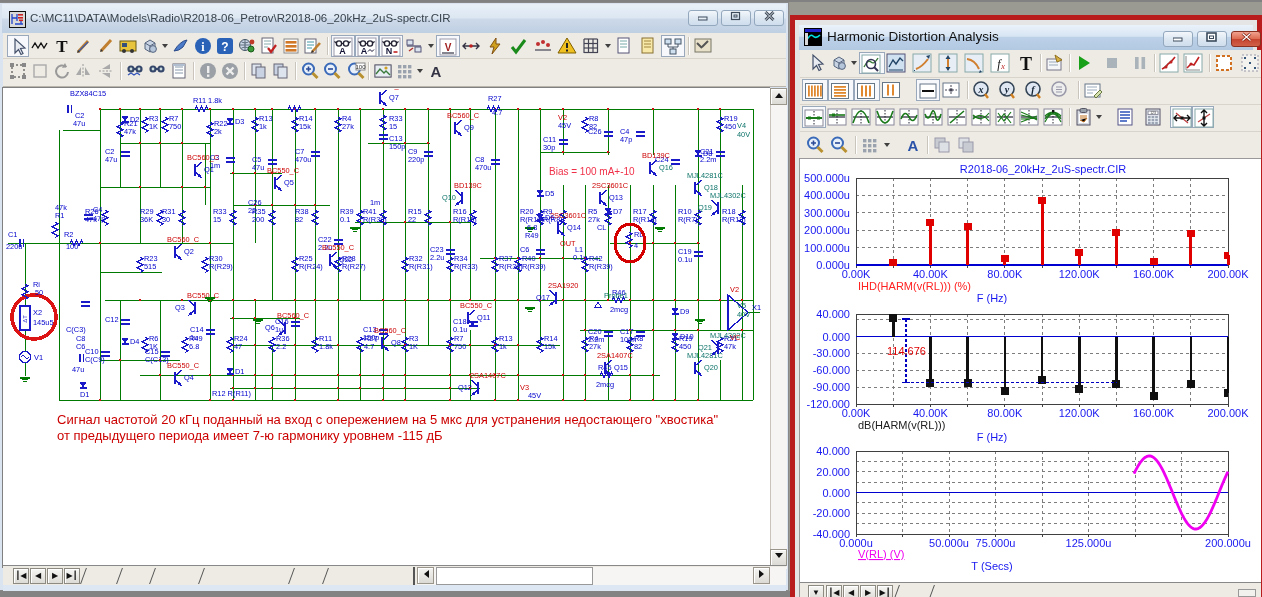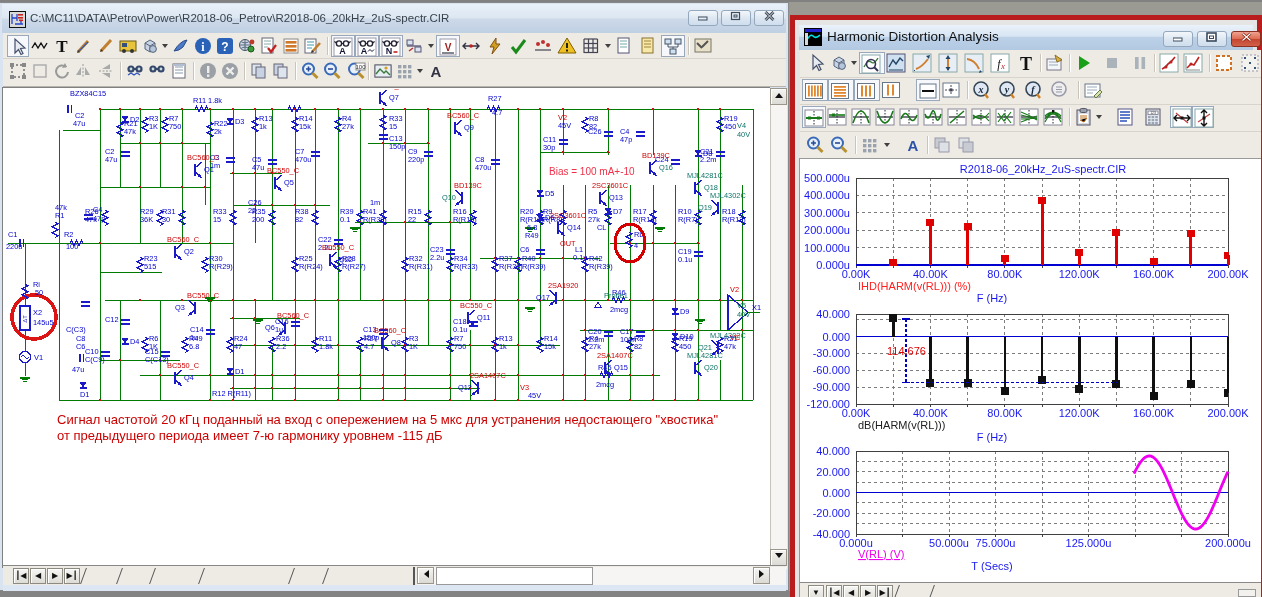--- a/index.html
+++ b/index.html
@@ -50,21 +50,21 @@
   <div class="title"></div>
   <div class="ticon"><svg width="15" height="15">
         <rect width="15" height="15" fill="#d9d9d9"></rect>
         <path d="M2 2v10M2 6h5M7 2v7M5 12h8M11 9v3" stroke="#2244cc" stroke-width="1.3" fill="none"></path>
         <g fill="#cc2222">
           <rect x="8" y="2" width="5" height="1.6"></rect>
           <rect x="8" y="5" width="5" height="1.6"></rect>
           <rect x="9" y="7.5" width="4" height="1.6"></rect>
         </g>
       </svg></div>
-  <div class="ttext">C:\MC11\DATA\Petrov\Power\R2018-06_Petrov\R2018-06_20kHz_2uS-spectr.CIR</div>
+  <div class="ttext">C:\MC11\DATA\Models\Radio\R2018-06_Petrov\R2018-06_20kHz_2uS-spectr.CIR</div>
   <div class="cbtn" style="left:688px;top:7px;"><svg width="10" height="9">
         <rect x="0" y="5" width="9" height="3" fill="#e8eef6" stroke="#3a4a5c"></rect>
       </svg></div>
   <div class="cbtn" style="left:721px;top:7px;"><svg width="12" height="11">
         <rect x="1.5" y="1.5" width="8" height="7" fill="none" stroke="#3c4a5a" stroke-width="1.2"></rect>
         <rect x="4" y="4" width="3" height="2" fill="none" stroke="#3c4a5a" stroke-width="1"></rect>
       </svg></div>
   <div class="cbtn" style="left:754px;top:7px;"><svg width="11" height="10">
         <path d="M1.5 1l8 8M9.5 1l-8 8" stroke="#39434f" stroke-width="2.8"></path>
         <path d="M1.5 1l8 8M9.5 1l-8 8" stroke="#dfe7ef" stroke-width="1"></path>

